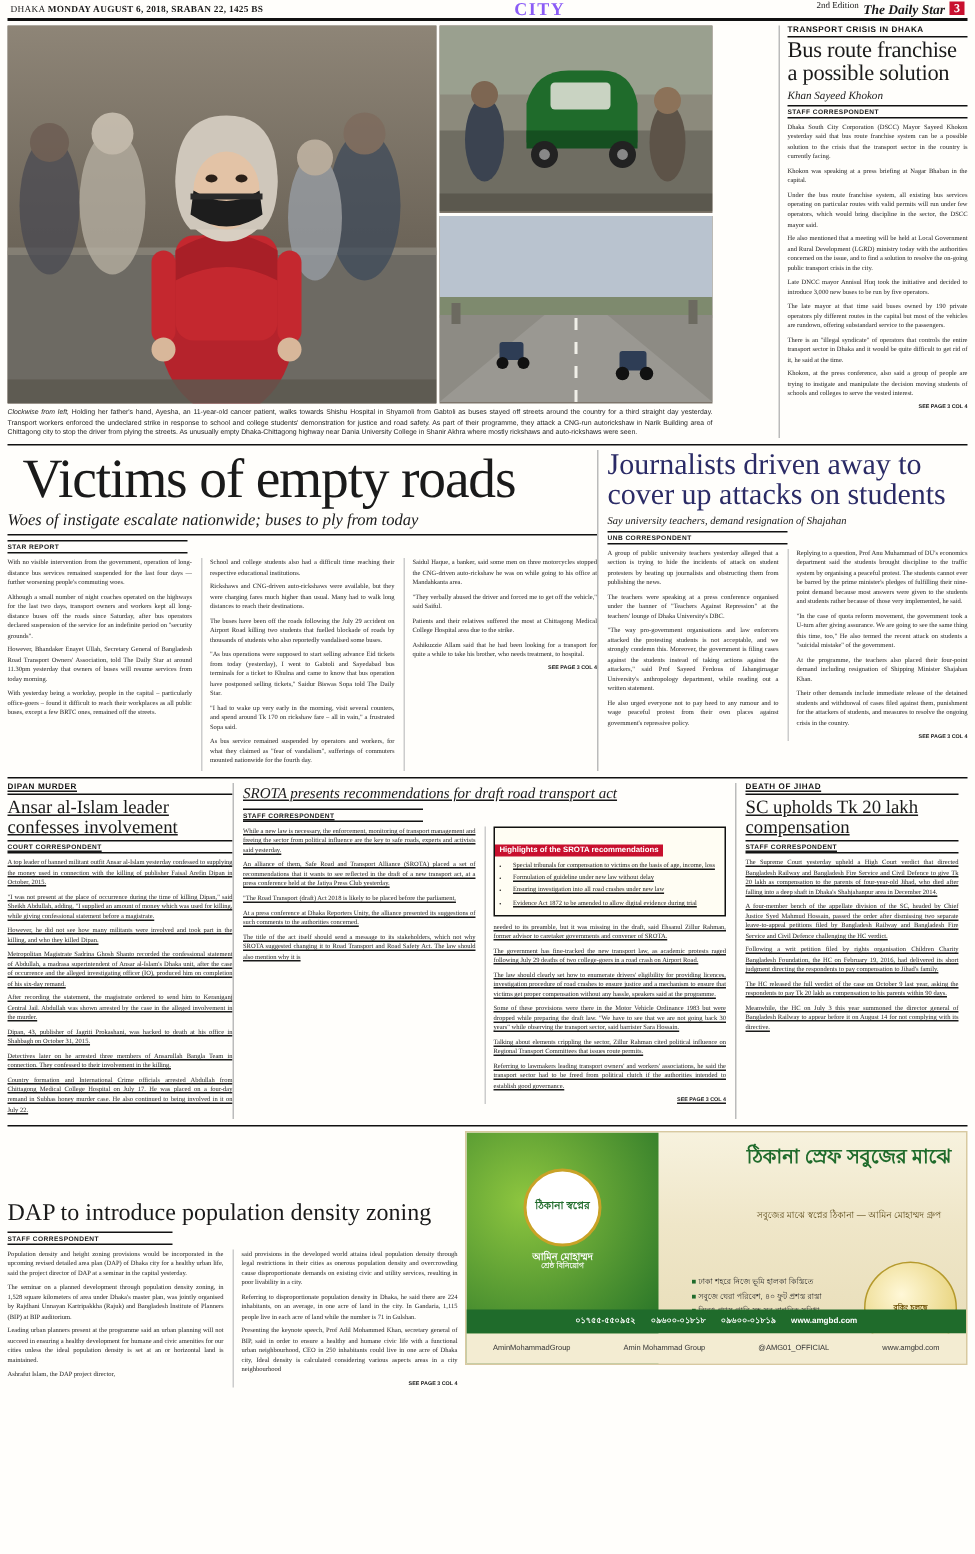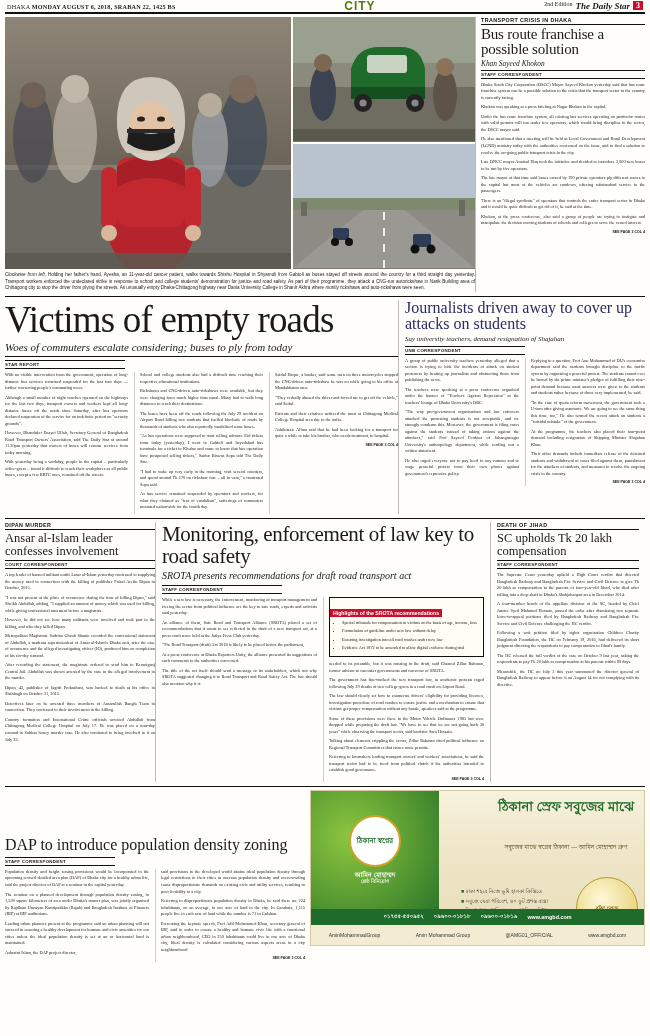--- a/index.html
+++ b/index.html
@@ -15,30 +15,30 @@
 
   
   .masthead {
     display:flex; align-items:center; justify-content:space-between;
     border-bottom:2px solid #111; padding:2px 2px 2px 2px; height:14px;
   }
   .mh-left { font-size:6.2px; letter-spacing:.2px; white-space:nowrap; }
   .mh-left .dhaka { font-weight:normal; }
   .mh-left b { font-weight:bold; }
   .mh-city {
-    color:#4d7c0f; font-family:Liberation Sans, sans-serif;
+    color:#8b5cf6; font-family:Liberation Serif, serif;
     font-weight:bold; font-size:12px; letter-spacing:1px;
   }
   .mh-ed { font-size:6px; }
   .mh-right { display:flex; align-items:flex-start; gap:3px; }
   .mh-logo { font-size:9px; font-style:italic; font-weight:bold; }
   .mh-page { background:#c8102e; color:#fff; font-size:8px; font-weight:bold; padding:0 3px; }
 
   
-  .top { display:flex; margin-top:3px; }
+  .top { display:flex; margin-top:3px;gap:44px; }
   .top-left { width:470px; }
   .top-right { width:170px; padding-left:5px; border-left:.6px solid #bbb; }
 
   .photo-grid { display:flex; gap:2px; height:252px; }
   .photo-main { width:286px; position:relative; overflow:hidden; background:#6b6257; }
   .photo-col { width:182px; display:flex; flex-direction:column; gap:2px; }
   .photo-sub { flex:1; position:relative; overflow:hidden; background:#7d746a; }
   .cap {
     font-size:4.6px; line-height:1.45; text-align:justify; margin-top:3px;
     font-family:"Liberation Sans", sans-serif; color:#222;
@@ -64,32 +64,32 @@
   }
   .body { font-size:4.35px; line-height:1.5; text-align:justify; color:#1c1c1c; }
   .body p { margin:0 0 3px; }
   .jump { font-family:"Liberation Sans", sans-serif; font-size:3.6px; font-weight:bold; text-align:right; }
 
   
   .mid { display:flex; margin-top:4px; border-top:1px solid #111; padding-top:3px; }
   .mid-left { width:393px; }
   .mid-right { width:247px; padding-left:6px; border-left:.6px solid #bbb; }
 
-  .mega { font-size:37px; line-height:.95; letter-spacing:-.8px; margin:2px 0 0; }
+  .mega { font-size:37px; line-height:.95; letter-spacing:-.8px; margin:2px 10px 0; }
   .mega-sub { font-size:11px; font-style:italic; margin:4px 0 3px; }
 
   .cols3 { display:flex; gap:6px; margin-top:2px; }
   .cols3 > div { flex:1; }
   .col-sep { border-left:.6px solid #ccc; padding-left:5px; }
 
-  .r-hl { font-size:16px; line-height:1.02; margin:0 0 2px; color:#2b2b66; }
+  .r-hl { font-size:20px; line-height:1.02; margin:0 0 2px; color:#2b2b66; }
   .r-sub { font-size:7px; font-style:italic; margin:2px 0 3px; }
 
   
-  .band { display:flex; margin-top:4px; border-top:1px solid #111; padding-top:3px; }
+  .band { display:flex; margin-top:4px; border-top:1px solid #111; padding-top:3px;text-decoration:underline; }
   .band-a { width:150px; }
   .band-b { width:336px; padding:0 6px; border-left:.6px solid #bbb; border-right:.6px solid #bbb; }
   .band-c { width:148px; padding-left:6px; }
 
   .hl-m { font-size:12.5px; line-height:1.05; margin:2px 0 2px; }
   .hl-big { font-size:21px; line-height:1.03; letter-spacing:-.4px; margin:2px 0 3px; }
   .hl-sub-it { font-size:10px; font-style:italic; margin:2px 0 4px; }
 
   .boxnote {
     border:.8px solid #111; padding:3px 4px; margin:0 0 4px; background:#fffdf3;
@@ -303,21 +303,21 @@
         <p>There is an "illegal syndicate" of operators that controls the entire transport sector in Dhaka and it would be quite difficult to get rid of it, he said at the time.</p>
         <p>Khokon, at the press conference, also said a group of people are trying to instigate and manipulate the decision moving students of schools and colleges to serve the vested interest.</p>
       </div>
       <div class="jump">SEE PAGE 3 COL 4</div>
     </div>
   </div>
 
   <div class="mid">
     <div class="mid-left">
       <div class="mega">Victims of empty roads</div>
-      <div class="mega-sub">Woes of commuters escalate considering; buses to ply from today</div>
+      <div class="mega-sub">Woes of instigate escalate nationwide; buses to ply from today</div>
       <div class="hr-dark"></div>
       <div class="byline" style="width:120px">STAR REPORT</div>
       <div class="cols3">
         <div class="body">
           <p>With no visible intervention from the government, operation of long-distance bus services remained suspended for the last four days — further worsening people's commuting woes.</p>
           <p>Although a small number of night coaches operated on the highways for the last two days, transport owners and workers kept all long-distance buses off the roads since Saturday, after bus operators declared suspension of the service for an indefinite period on "security grounds".</p>
           <p>However, Bhandaker Enayet Ullah, Secretary General of Bangladesh Road Transport Owners' Association, told The Daily Star at around 11.30pm yesterday that owners of buses will resume services from today morning.</p>
           <p>With yesterday being a workday, people in the capital – particularly office-goers – found it difficult to reach their workplaces as all public buses, except a few BRTC ones, remained off the streets.</p>
         </div>
         <div class="body col-sep">
@@ -372,21 +372,20 @@
         <p>Metropolitan Magistrate Sadrina Ghosh Shanto recorded the confessional statement of Abdullah, a madrasa superintendent of Ansar al-Islam's Dhaka unit, after the case of occurrence and the alleged investigating officer (IO), produced him on completion of his six-day remand.</p>
         <p>After recording the statement, the magistrate ordered to send him to Keraniganj Central Jail. Abdullah was shown arrested by the case in the alleged involvement in the murder.</p>
         <p>Dipan, 43, publisher of Jagriti Prokashani, was hacked to death at his office in Shahbagh on October 31, 2015.</p>
         <p>Detectives later on he arrested three members of Ansarullah Bangla Team in connection. They confessed to their involvement in the killing.</p>
         <p>Country formation and International Crime officials arrested Abdullah from Chittagong Medical College Hospital on July 17. He was placed on a four-day remand in Subhas honey murder case. He also continued to being involved in it on July 22.</p>
         <p></p>
       </div>
     </div>
 
     <div class="band-b">
-      <div class="hl-big">Monitoring, enforcement of law key to road safety</div>
       <div class="hl-sub-it">SROTA presents recommendations for draft road transport act</div>
       <div class="byline" style="width:120px">STAFF CORRESPONDENT</div>
       <div class="cols3">
         <div class="body">
           <p>While a new law is necessary, the enforcement, monitoring of transport management and freeing the sector from political influence are the key to safe roads, experts and activists said yesterday.</p>
           <p>An alliance of them, Safe Road and Transport Alliance (SROTA) placed a set of recommendations that it wants to see reflected in the draft of a new transport act, at a press conference held at the Jatiya Press Club yesterday.</p>
           <p>"The Road Transport (draft) Act 2018 is likely to be placed before the parliament,</p>
           <p>At a press conference at Dhaka Reporters Unity, the alliance presented its suggestions of such comments to the authorities concerned.</p>
           <p>The title of the act itself should send a message to its stakeholders, which not why SROTA suggested changing it to Road Transport and Road Safety Act. The law should also mention why it is</p>
         </div>

